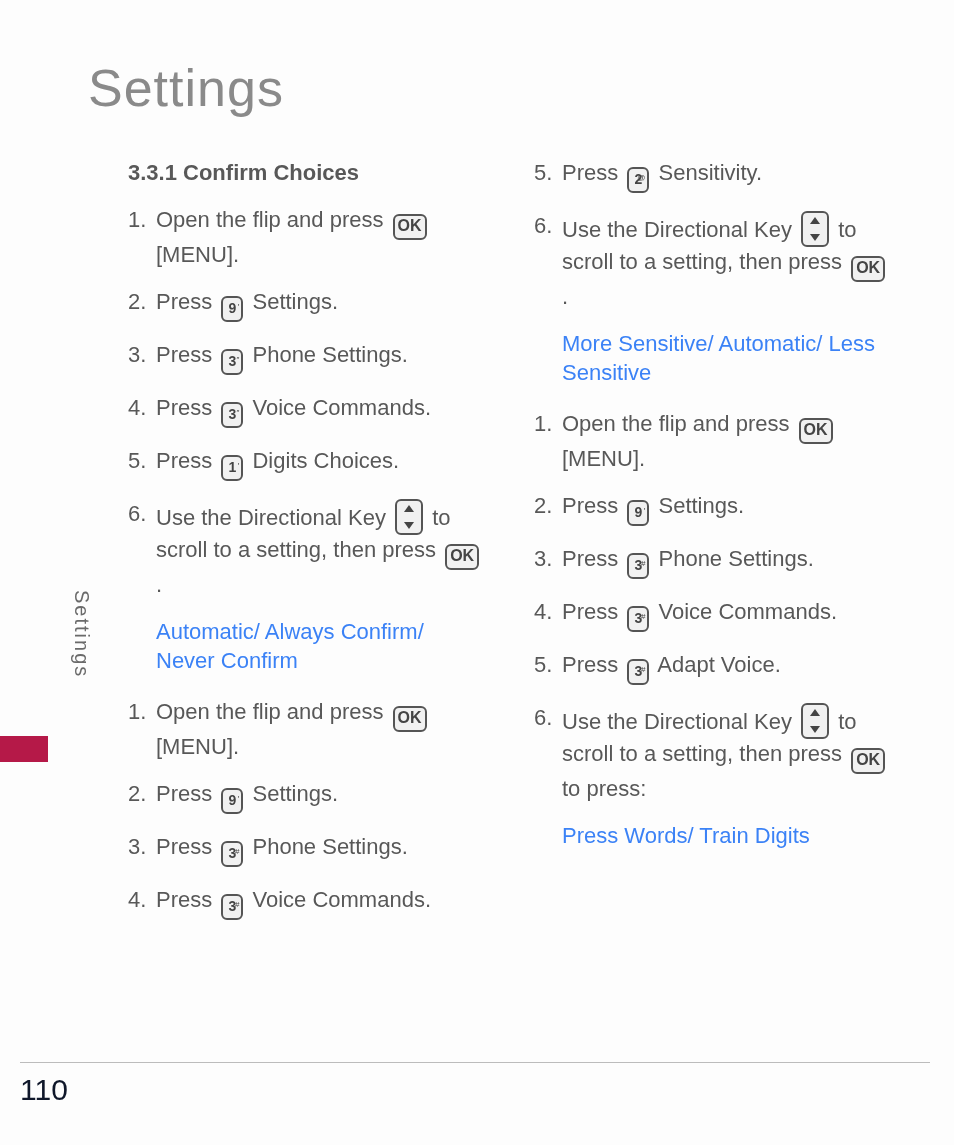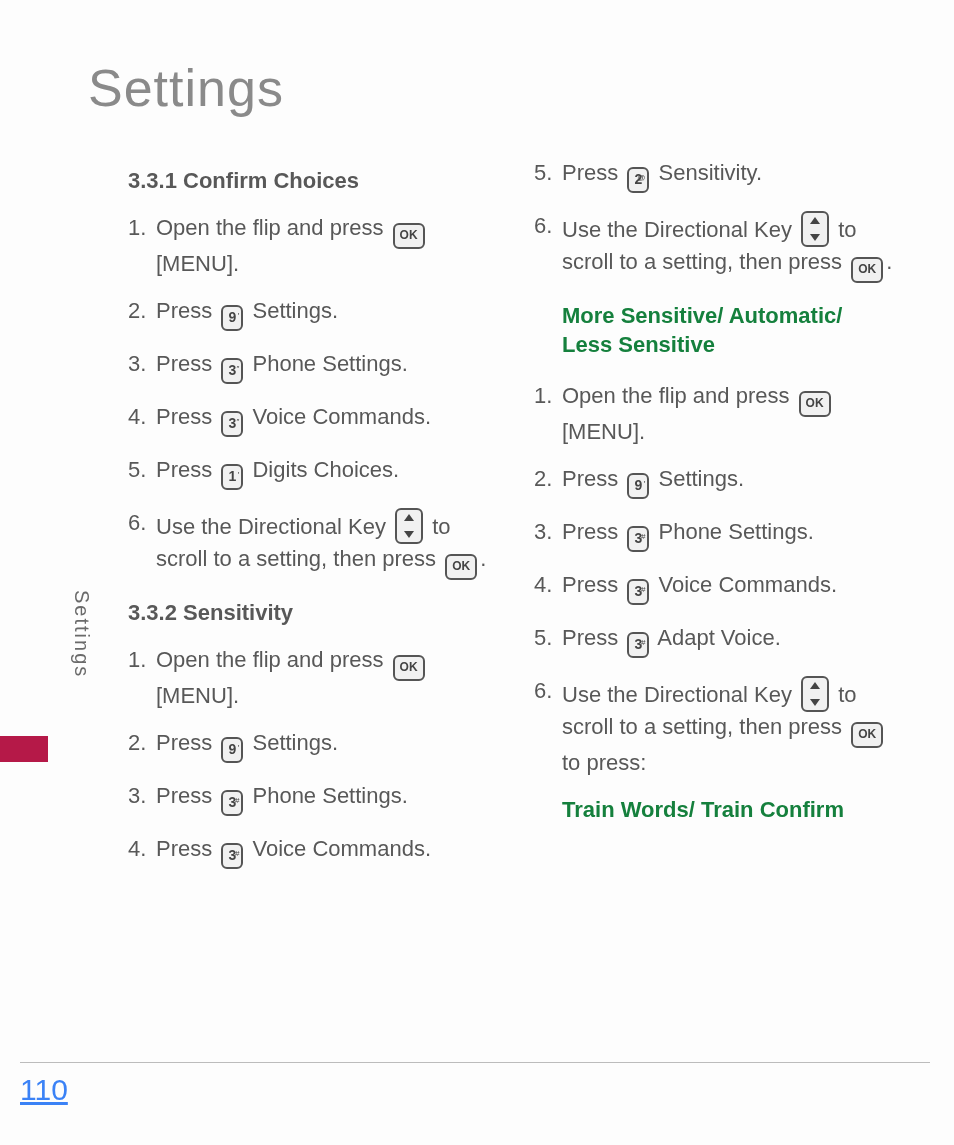--- a/index.html
+++ b/index.html
@@ -48,60 +48,60 @@
   }
   .col {
     width: 360px;
     font-size: 22px;
     line-height: 1.32;
     color: #585858;
   }
   .sec-heading {
     font-weight: 700;
     margin-bottom: 18px;
-    margin-top: 8px;
+    margin-top: 0;
   }
   .sec-heading.mt { margin-top: 18px; }
   ol { list-style: none; padding: 0; margin: 0; }
   li {
     position: relative;
     padding-left: 28px;
     margin-bottom: 18px;
   }
   li .num {
     position: absolute;
     left: 0;
     top: 0;
   }
   .bold { font-weight: 400; }
   .options {
-    font-weight: 700;
+    font-weight: 400;
     padding-left: 28px;
     margin-bottom: 22px;
     margin-top: 18px;
-    color: #15803d;
+    color: #3b82f6;
   }
   .key {
     display: inline-block;
     vertical-align: -4px;
     border: 2px solid #555;
     border-radius: 6px;
     height: 26px;
     min-width: 22px;
     padding: 0 3px;
     background: #f1f1f1;
     text-align: center;
     line-height: 20px;
     font-size: 14px;
     font-weight: 700;
     color: #444;
     margin: 0 3px;
     position: relative;
   }
-  .key.ok { min-width: 32px; font-size: 12px; }
+  .key.ok { min-width: 32px; font-size: 16px; }
   .key sup {
     position: absolute;
     top: -1px;
     right: 2px;
     font-size: 8px;
     font-weight: 400;
   }
   .key.dir {
     width: 28px;
     height: 36px;
@@ -131,23 +131,22 @@
     bottom: 38px;
     width: 910px;
   }
   .footer hr {
     border: none;
     border-top: 1px solid #bcbcbc;
     margin-bottom: 10px;
   }
   .page-num {
     font-size: 30px;
-    color: #3b82f6;
+    color: #0f172a;
     font-weight: 300;
-    text-decoration: underline;
   }
 </style>
 </head>
 <body>
 
 <div class="page-title">Settings</div>
 
 <div class="side-tab-text">Settings</div>
 <div class="side-tab-color"></div>
 
@@ -182,22 +181,22 @@
         <span class="key"><span>1</span><sup>′</sup></span>
         <span class="bold">Digits Choices</span>.
       </li>
       <li><span class="num">6.</span>
         <span>Use the Directional Key </span>
         <span class="key dir"></span>
         <span> to scroll to a setting, then press </span>
         <span class="key ok">OK</span>.
       </li>
     </ol>
-
-    <div class="sec-heading mt">3.3.2 Sensitivity</div>
+    <div class="options">Automatic/ Always Confirm/ Never Confirm</div>
+
     <ol>
       <li><span class="num">1.</span>
         <span>Open the flip and press </span>
         <span class="key ok">OK</span><br>
         <span class="bold">[MENU]</span>.
       </li>
       <li><span class="num">2.</span>
         <span>Press </span>
         <span class="key"><span>9</span><sup>′</sup></span>
         <span class="bold">Settings</span>.
@@ -258,20 +257,20 @@
         <span class="bold">Adapt Voice</span>.
       </li>
       <li><span class="num">6.</span>
         <span>Use the Directional Key </span>
         <span class="key dir"></span>
         <span> to scroll to a setting, then press </span>
         <span class="key ok">OK</span>
         <span> to press:</span>
       </li>
     </ol>
-    <div class="options">Train Words/ Train Confirm</div>
+    <div class="options">Press Words/ Train Digits</div>
   </div>
 </div>
 
 <div class="footer">
   <hr>
   <div class="page-num">110</div>
 </div>
 
 </body></html>

